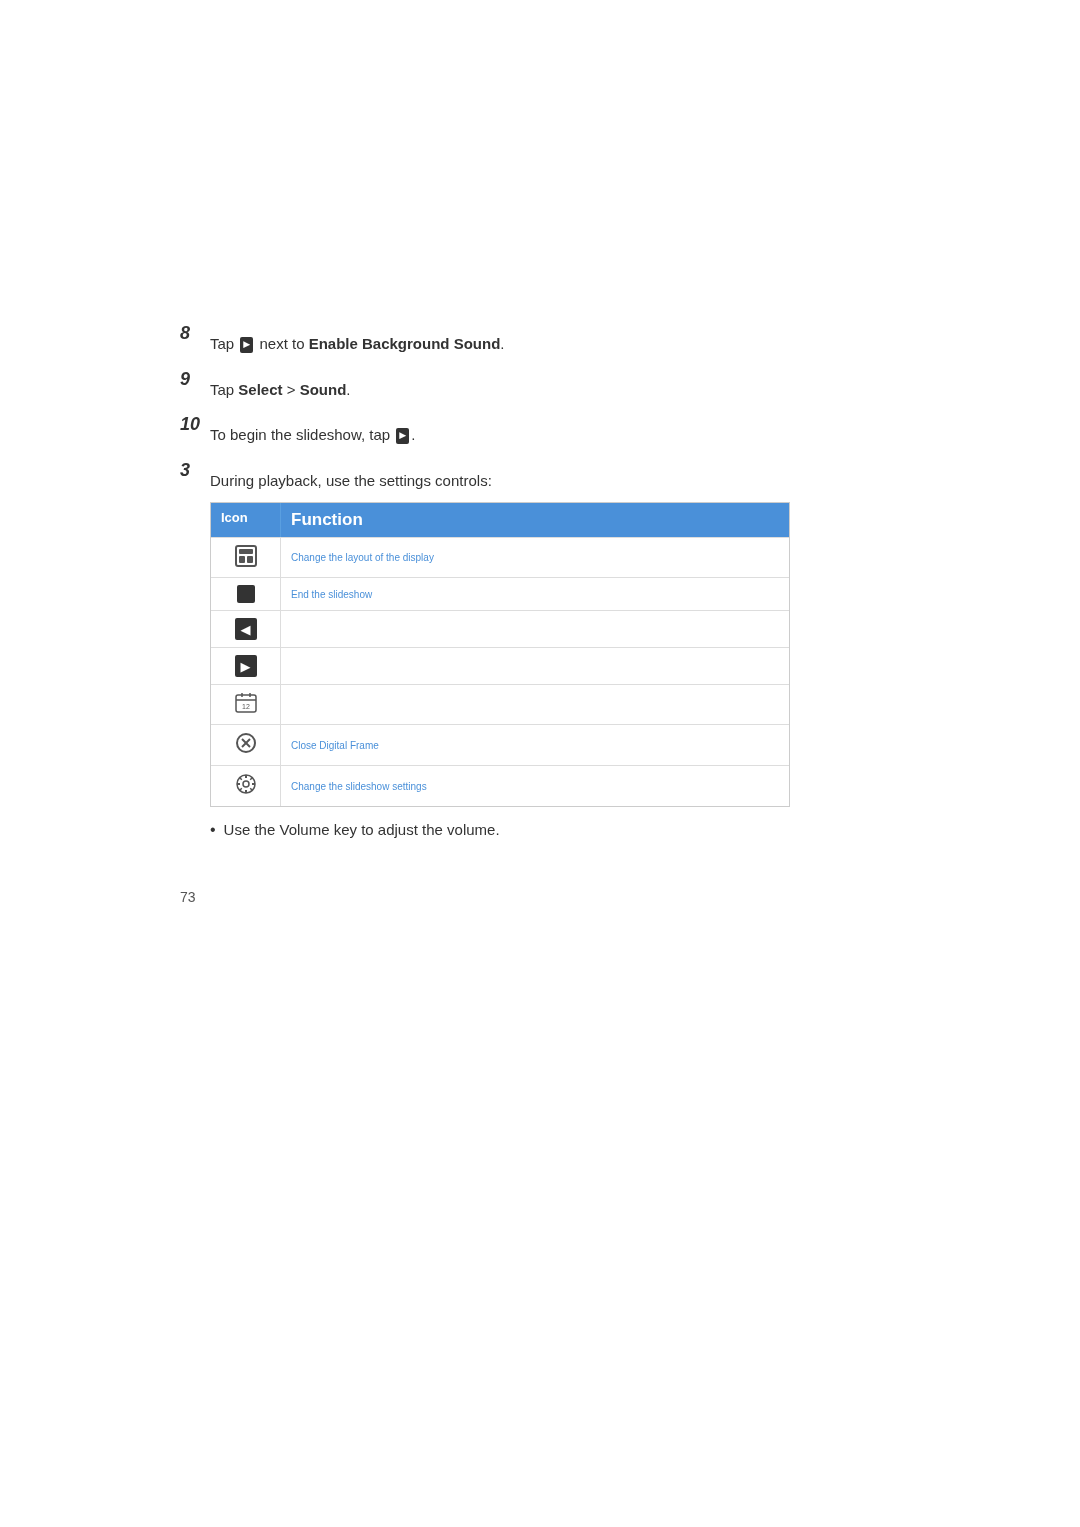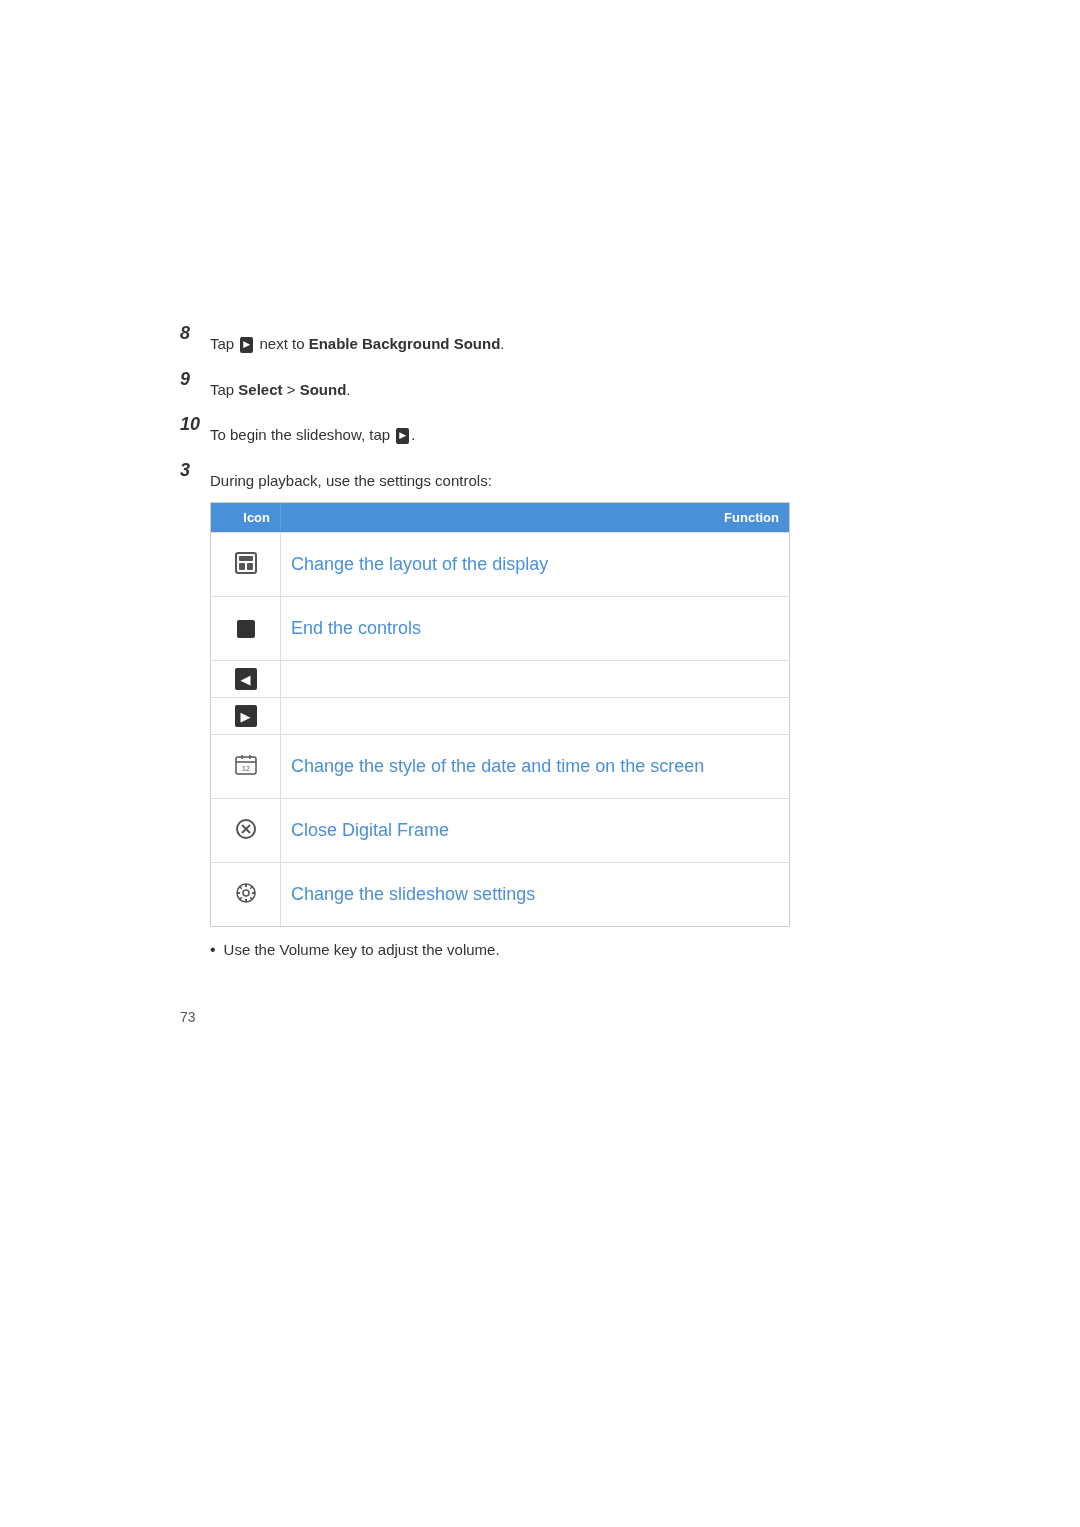--- a/index.html
+++ b/index.html
@@ -56,61 +56,60 @@
       border-radius: 2px;
       vertical-align: middle;
       margin: 0 2px;
     }
 
     .table-wrapper {
       margin-top: 8px;
       margin-left: 30px;
       border: 1px solid #cccccc;
       width: 580px;
-      text-align: right;
     }
 
     .table-header {
       display: grid;
       grid-template-columns: 70px 1fr;
       background: #4a90d9;
     }
 
     .table-header .col-icon {
       padding: 7px 10px;
       font-size: 13px;
       font-weight: bold;
       color: white;
       border-right: 1px solid #5a9fe0;
     }
 
     .table-header .col-function {
       padding: 7px 10px;
-      font-size: 13px;
+      font-size: 17px;
       font-weight: bold;
       color: white;
     }
 
     .table-row-item {
       display: grid;
       grid-template-columns: 70px 1fr;
       border-top: 1px solid #dddddd;
     }
 
     .table-row-item .cell-icon {
       padding: 7px 10px;
       display: flex;
       align-items: center;
       justify-content: center;
       border-right: 1px solid #dddddd;
     }
 
     .table-row-item .cell-function {
-      padding: 21px 10px;
-      font-size: 18px;
+      padding: 10px 10px;
+      font-size: 10px;
       color: #4a90d9;
       display: flex;
       align-items: center;
     }
 
     .icon-stop {
       width: 18px;
       height: 18px;
       background: #333;
       border-radius: 2px;
@@ -230,21 +229,21 @@
           </svg>
         </div>
       </div>
       <div class="cell-function">Change the layout of the display</div>
     </div>
 
     <div class="table-row-item">
       <div class="cell-icon">
         <div class="icon-stop"></div>
       </div>
-      <div class="cell-function">End the controls</div>
+      <div class="cell-function">End the slideshow</div>
     </div>
 
     <div class="table-row-item">
       <div class="cell-icon">
         <div class="icon-prev">◀</div>
       </div>
     </div>
 
     <div class="table-row-item">
       <div class="cell-icon">
@@ -257,21 +256,20 @@
         <div class="icon-calendar-clock">
           <svg width="22" height="22" viewBox="0 0 22 22">
             <rect x="1" y="3" width="20" height="17" rx="2" ry="2" fill="none" stroke="#555" stroke-width="1.5"></rect>
             <line x1="1" y1="8" x2="21" y2="8" stroke="#555" stroke-width="1.5"></line>
             <line x1="7" y1="1" x2="7" y2="5" stroke="#555" stroke-width="1.5"></line>
             <line x1="15" y1="1" x2="15" y2="5" stroke="#555" stroke-width="1.5"></line>
             <text x="11" y="17" text-anchor="middle" font-size="7" fill="#555">12</text>
           </svg>
         </div>
       </div>
-      <div class="cell-function">Change the style of the date and time on the screen</div>
     </div>
 
     <div class="table-row-item">
       <div class="cell-icon">
         <div class="icon-x-circle">
           <svg width="22" height="22" viewBox="0 0 22 22">
             <circle cx="11" cy="11" r="9" fill="none" stroke="#555" stroke-width="2"></circle>
             <line x1="7" y1="7" x2="15" y2="15" stroke="#555" stroke-width="2"></line>
             <line x1="15" y1="7" x2="7" y2="15" stroke="#555" stroke-width="2"></line>
           </svg>

